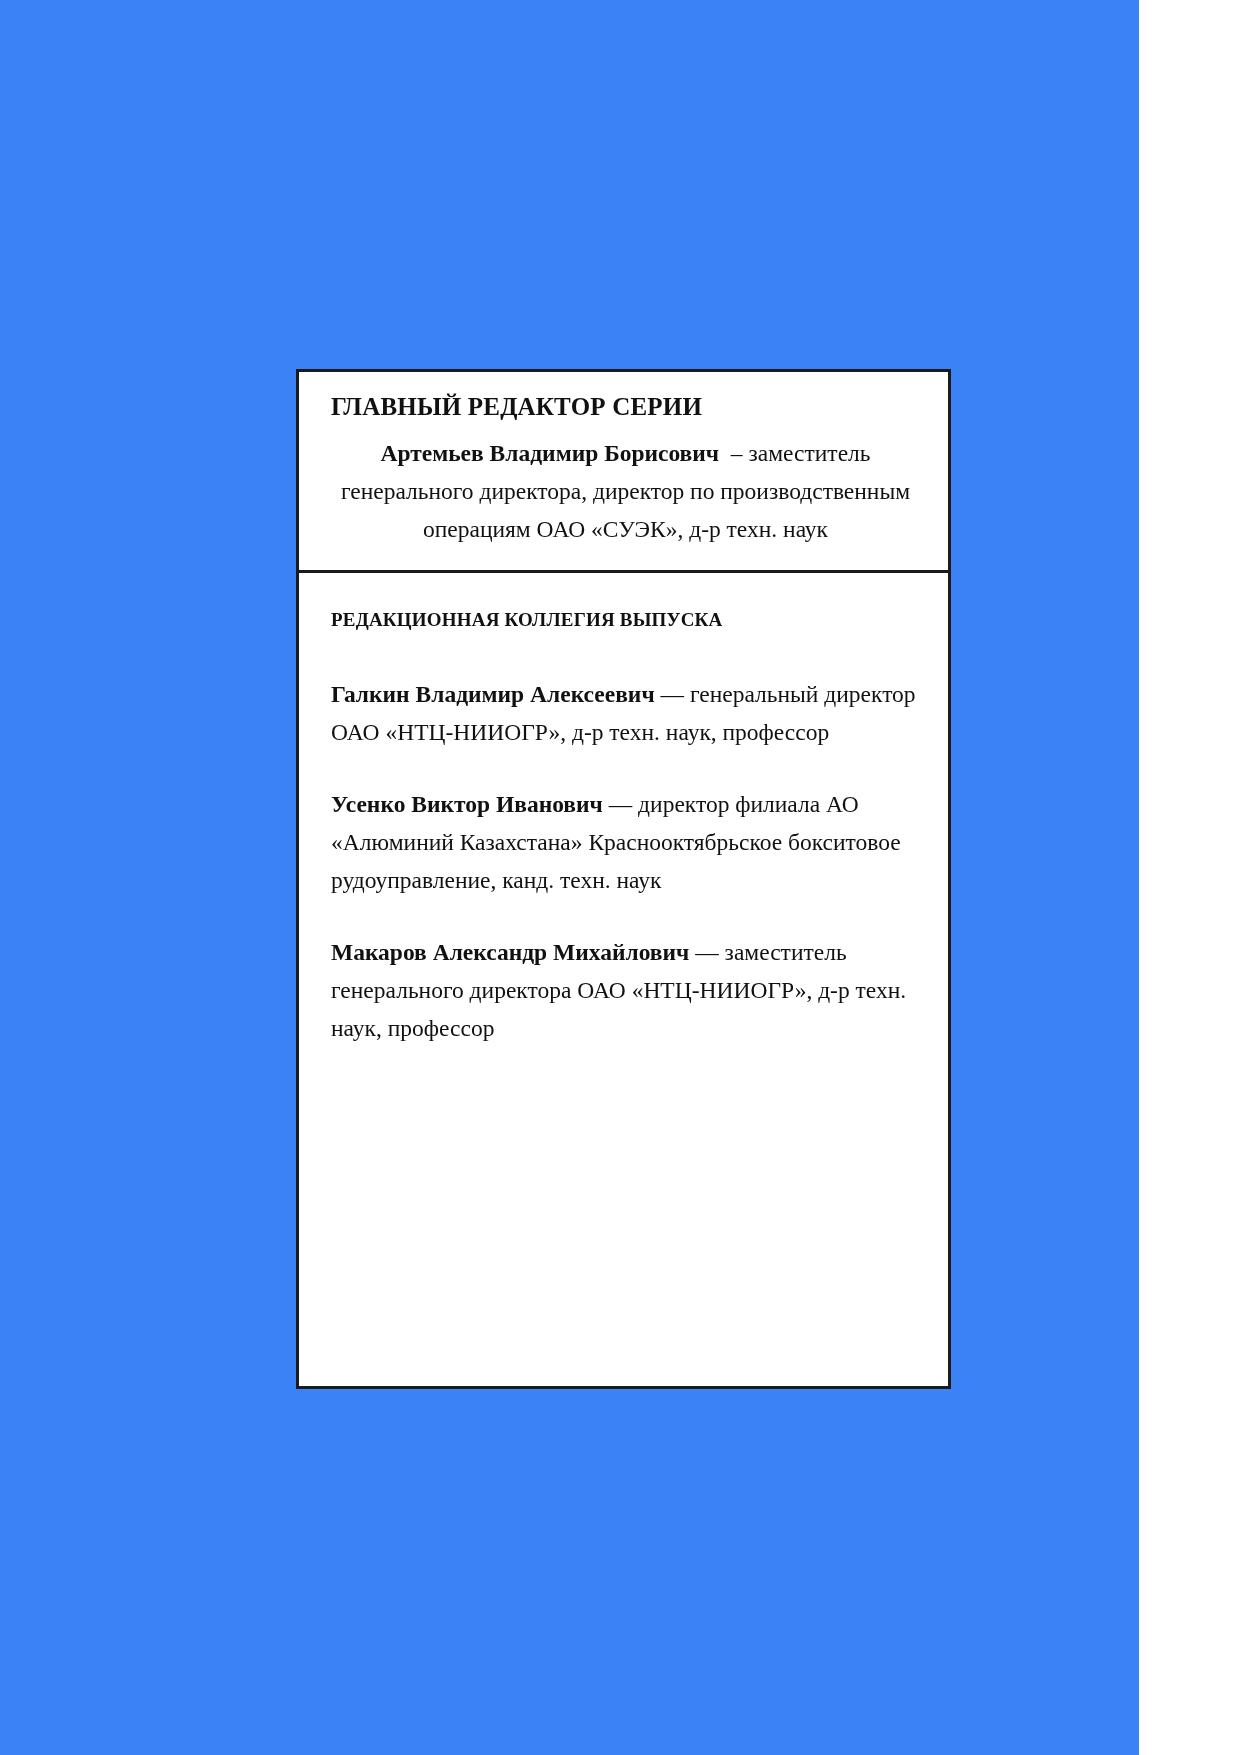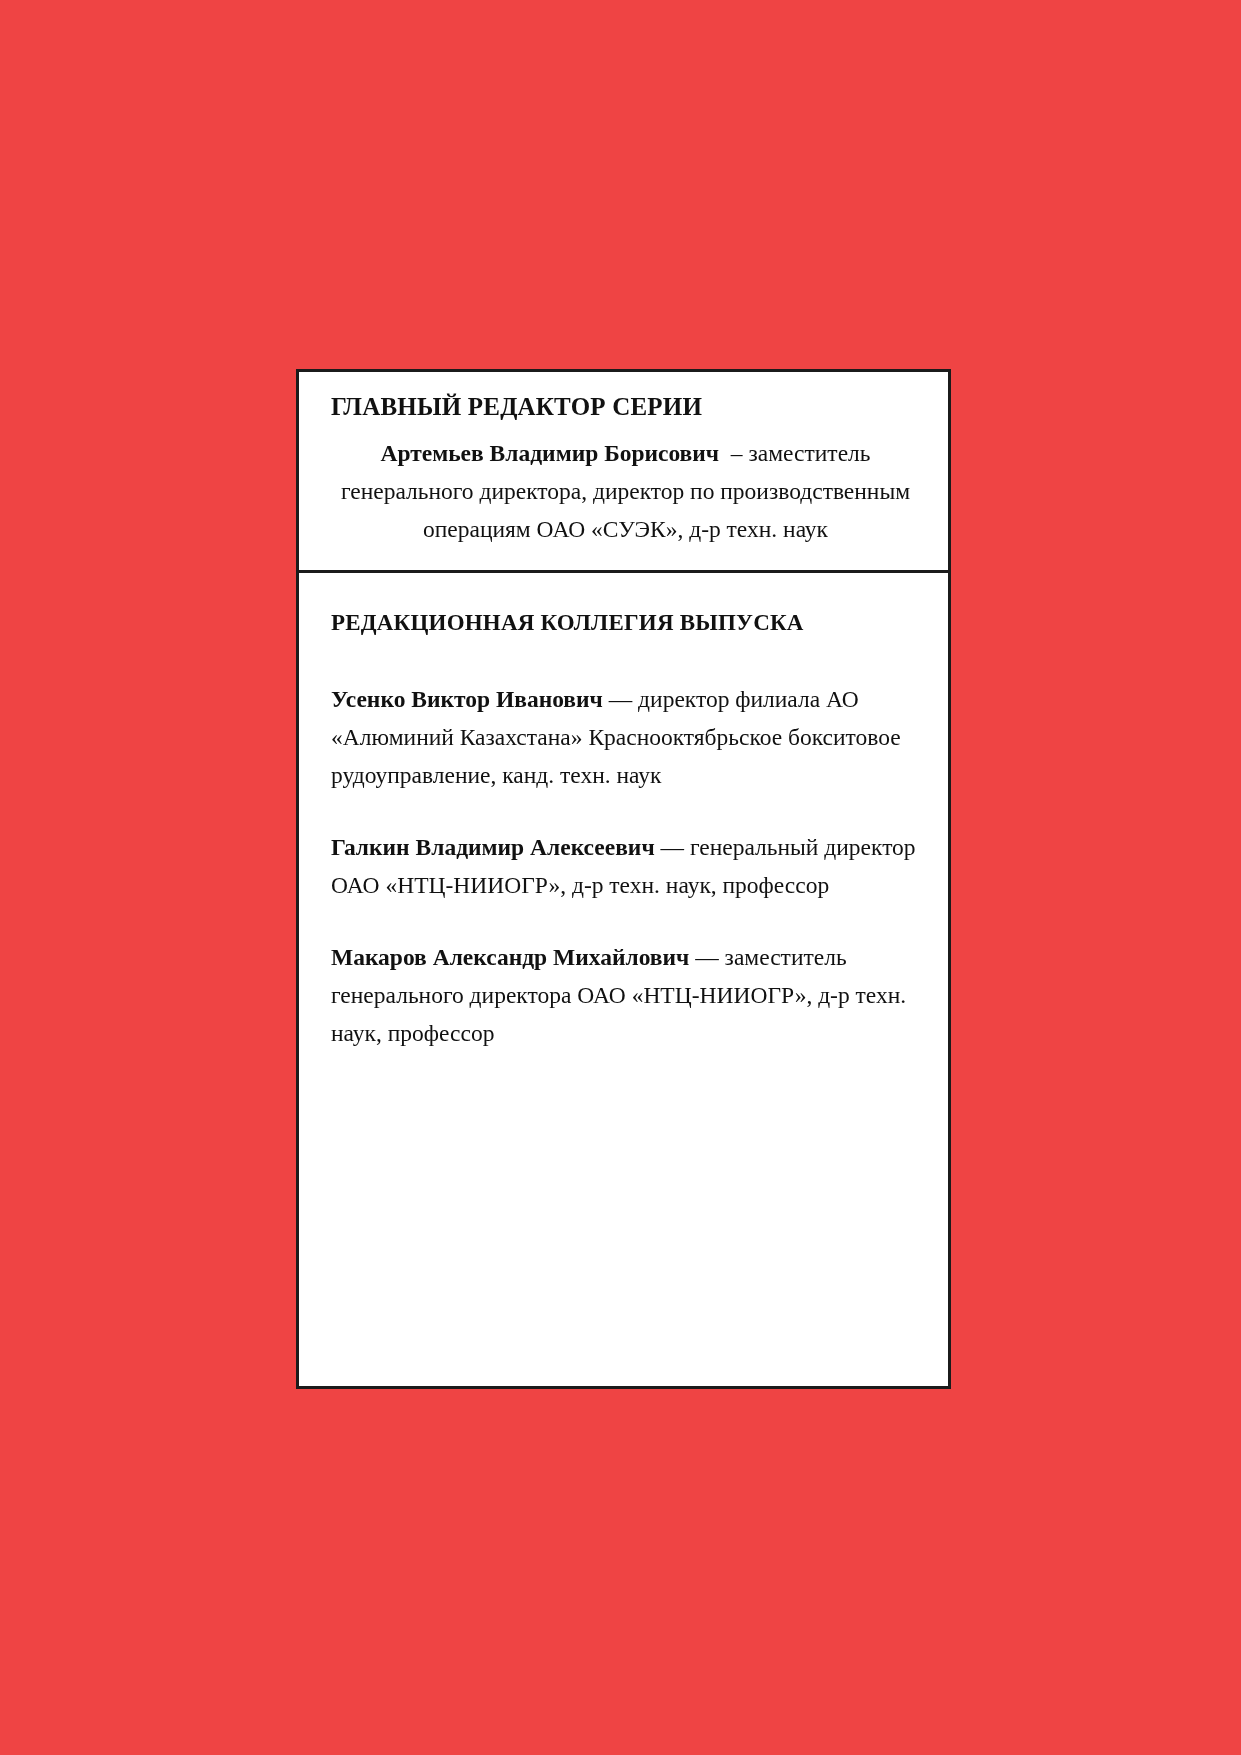--- a/index.html
+++ b/index.html
@@ -13,23 +13,23 @@
     position: relative;
     font-family: "Liberation Serif", "DejaVu Serif", serif;
     color: #111111;
     overflow: hidden;
   }
 
   .page {
     position: absolute;
     left: 0;
     top: 0;
-    width: 1241px;
+    width: 1139px;
     height: 1755px;
-    background: #ef4444;
+    background: #3b82f6;
   }
 
   
   .editorial-box {
     position: absolute;
     left: 296px;
     top: 369px;
     width: 655px;
     height: 1020px;
     border: 3px solid #1b1b1b;
@@ -51,21 +51,21 @@
   .section-heading {
     font-weight: bold;
     font-size: 25px;
     letter-spacing: 0.2px;
     line-height: 1.35;
     margin: 0 0 10px 0;
   }
 
   .board-heading {
     font-weight: bold;
-    font-size: 23px;
+    font-size: 19px;
     letter-spacing: 0.2px;
     line-height: 1.35;
     margin: 0 0 42px 0;
   }
 
   .entry {
     font-size: 23.5px;
     line-height: 1.62;
     margin: 0 0 34px 0;
   }
@@ -100,25 +100,25 @@
       <div class="section-heading">ГЛАВНЫЙ РЕДАКТОР СЕРИИ</div>
       <p class="chief-entry">
         <span class="name">Артемьев Владимир Борисович </span><span class="role"> – заместитель генерального директора, директор по производственным операциям ОАО «СУЭК», д-р техн. наук</span>
       </p>
     </div>
 
     <div class="board-section">
       <div class="board-heading">РЕДАКЦИОННАЯ КОЛЛЕГИЯ ВЫПУСКА</div>
 
       <p class="entry">
-        <span class="name">Усенко Виктор Иванович</span><span class="role"> — директор филиала АО «Алюминий Казахстана» Краснооктябрьское бокситовое рудоуправление, канд. техн. наук</span>
+        <span class="name">Галкин Владимир Алексеевич</span><span class="role"> — генеральный директор ОАО «НТЦ-НИИОГР», д-р техн. наук, профессор</span>
       </p>
 
       <p class="entry">
-        <span class="name">Галкин Владимир Алексеевич</span><span class="role"> — генеральный директор ОАО «НТЦ-НИИОГР», д-р техн. наук, профессор</span>
+        <span class="name">Усенко Виктор Иванович</span><span class="role"> — директор филиала АО «Алюминий Казахстана» Краснооктябрьское бокситовое рудоуправление, канд. техн. наук</span>
       </p>
 
       <p class="entry">
         <span class="name">Макаров Александр Михайлович</span><span class="role"> — заместитель генерального директора ОАО «НТЦ-НИИОГР», д-р техн. наук, профессор</span>
       </p>
     </div>
 
   </div>
 
 </div>

